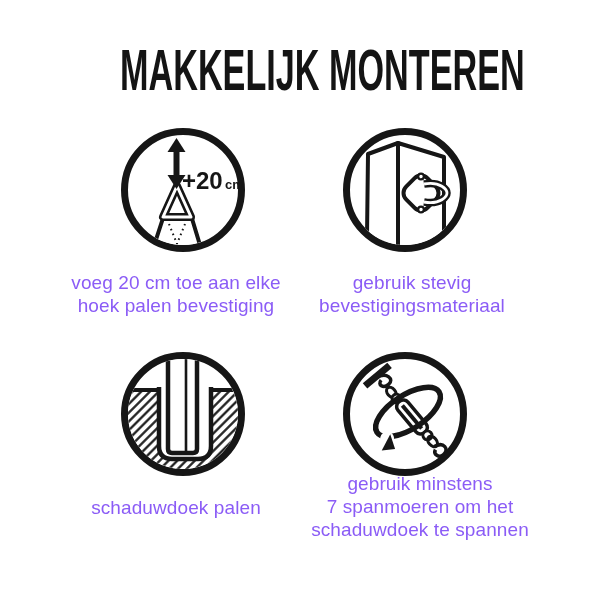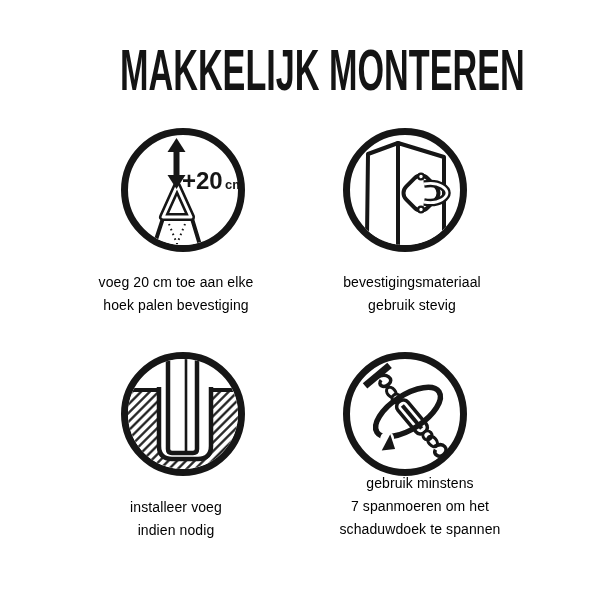--- a/index.html
+++ b/index.html
@@ -6,22 +6,22 @@
   .poster{position:relative;width:600px;height:600px;background:#fff;overflow:hidden;
           font-family:"Liberation Sans", sans-serif;color:#161616;}
   .title{position:absolute;top:42px;left:0;width:600px;text-align:center;
          font-size:57px;line-height:56px;font-weight:700;color:#141414;
          white-space:nowrap;transform:scaleX(0.60);transform-origin:300px 50%;}
   .icon{position:absolute;width:130px;height:130px;}
   .icon1{left:118px;top:125px;}
   .icon2{left:340px;top:125px;}
   .icon3{left:118px;top:349px;}
   .icon4{left:340px;top:349px;}
-  .caption{position:absolute;text-align:center;font-size:14px;line-height:23px;
-           color:#000000;letter-spacing:0.1px;}
+  .caption{position:absolute;text-align:center;font-size:19px;line-height:23px;
+           color:#8b5cf6;letter-spacing:0.1px;}
   .cap1{left:21px;top:271px;width:310px;}
   .cap2{left:292px;top:271px;width:240px;}
   .cap3{left:21px;top:496px;width:310px;}
   .cap4{left:285px;top:472px;width:270px;}
   svg text{font-family:"Liberation Sans", sans-serif;}
 </style>
 </head>
 <body>
 
 <div class="poster">
@@ -114,26 +114,25 @@
         <polygon points="-43,18 -27,9 -31,24" fill="#161616"></polygon>
       </g>
     </g>
   </svg>
 
   <div class="caption cap1">
     <div>voeg 20 cm toe aan elke</div>
     <div>hoek palen bevestiging</div>
   </div>
   <div class="caption cap2">
+    <div>gebruik stevig</div>
     <div>bevestigingsmateriaal</div>
-    <div>gebruik stevig</div>
   </div>
   <div class="caption cap3">
-    <div>installeer voeg</div>
-    <div>indien nodig</div>
+    <div>schaduwdoek palen</div>
   </div>
   <div class="caption cap4">
     <div>gebruik minstens</div>
     <div>7 spanmoeren om het</div>
     <div>schaduwdoek te spannen</div>
   </div>
 
 </div>
 
 </body></html>

